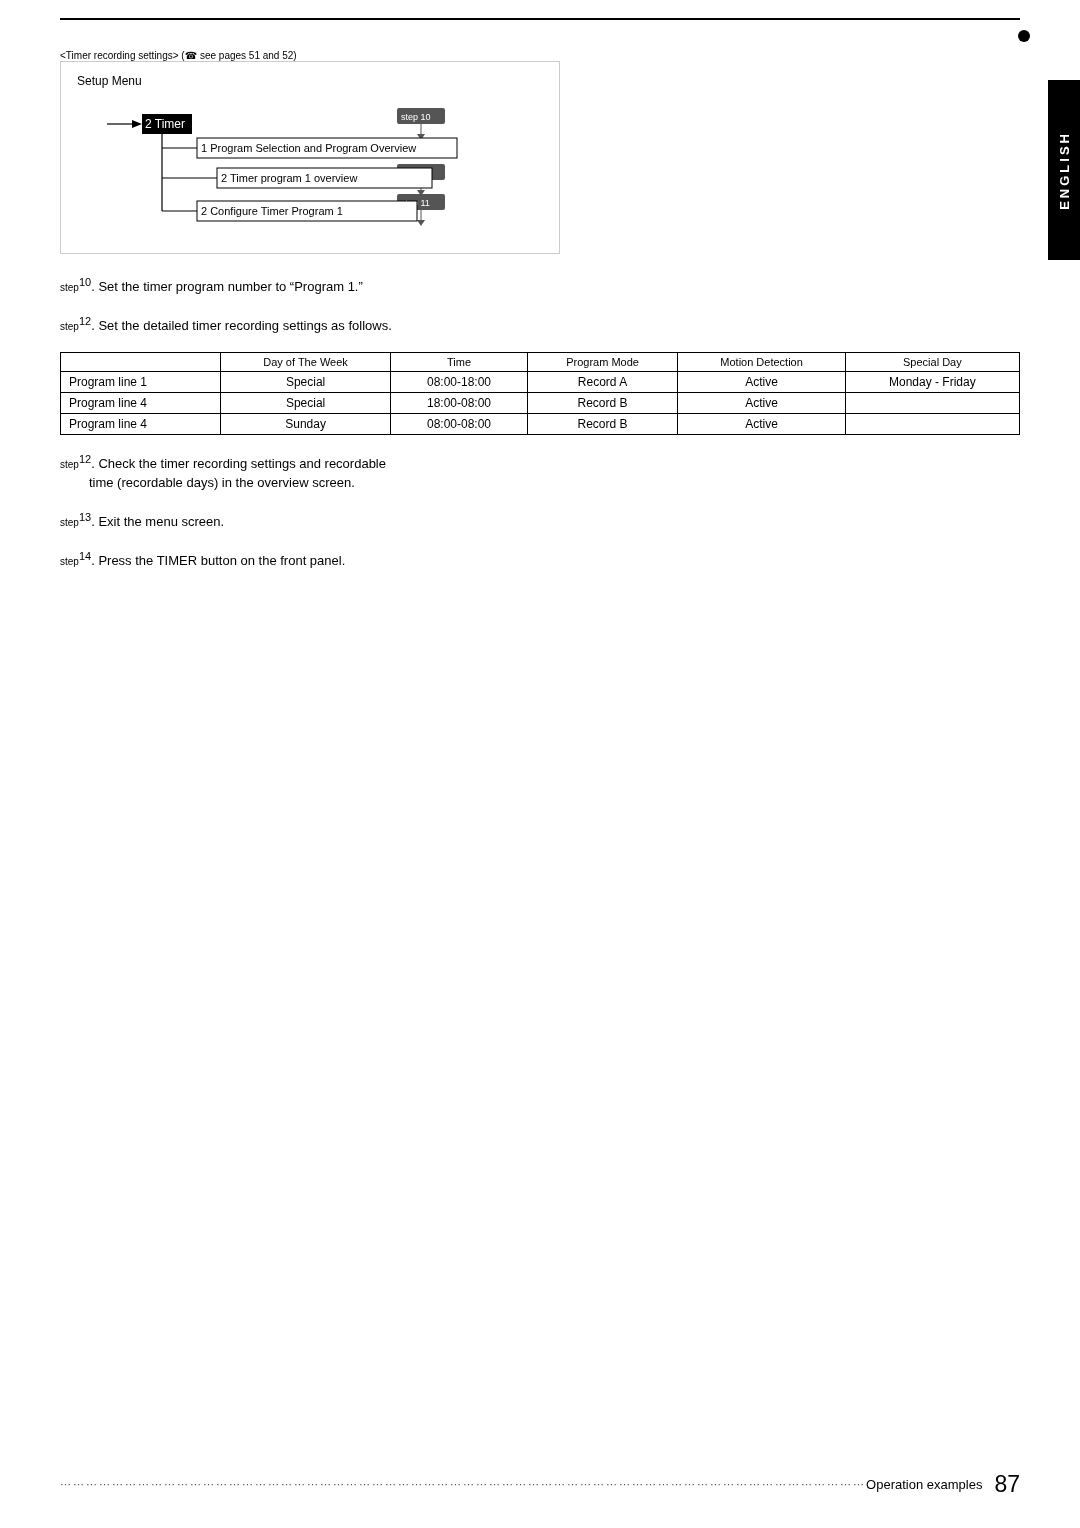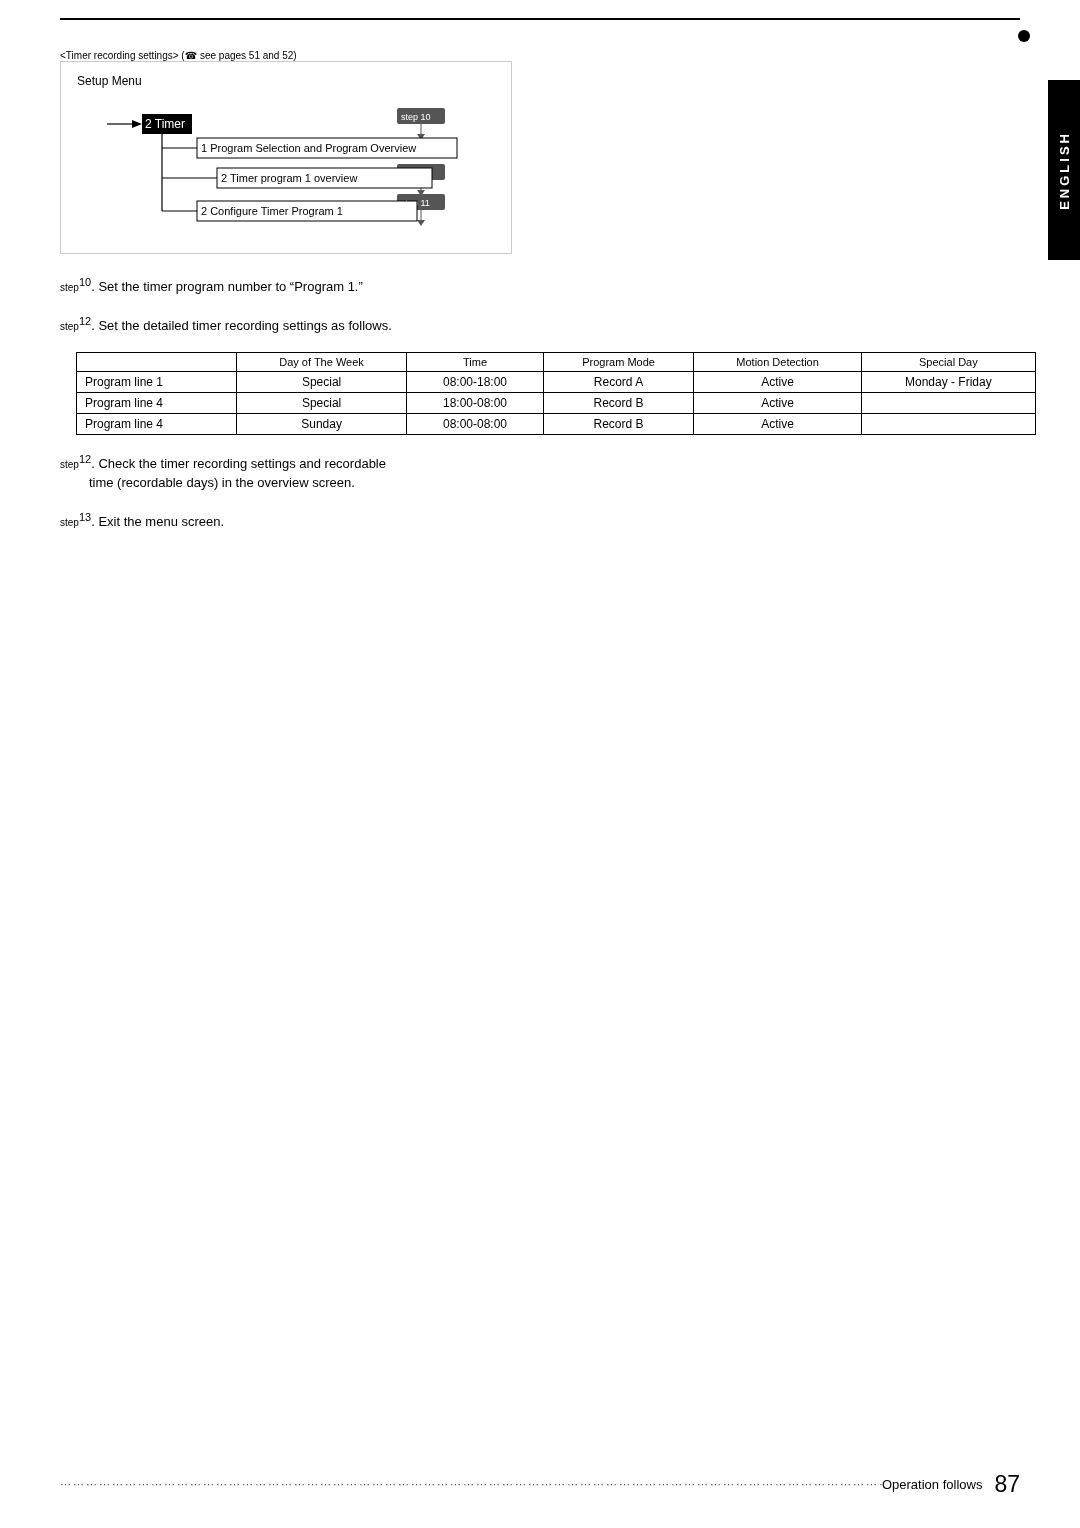--- a/index.html
+++ b/index.html
@@ -70,21 +70,21 @@
     .header-text {
       font-size: 10px;
       margin-top: 10px;
     }
 
     
     .menu-diagram {
       border: 1px solid #ccc;
       padding: 12px 16px;
       margin-bottom: 20px;
-      width: 452px;
+      width: 500px;
       position: relative;
     }
 
     .menu-label {
       font-size: 12px;
       margin-bottom: 8px;
     }
 
     
     .step-instruction {
@@ -93,21 +93,21 @@
       line-height: 1.5;
     }
     .step-keyword {
       font-size: 10px;
     }
 
     
     .data-table {
       border-collapse: collapse;
       width: 100%;
-      margin: 12px 16px;
+      margin: 12px 0;
       font-size: 12px;
       padding-left: 16px;
     }
     .data-table th, .data-table td {
       border: 1px solid #000;
       padding: 3px 8px;
       text-align: center;
     }
     .data-table th {
       font-weight: normal;
@@ -253,20 +253,23 @@
 
   <div class="step-instruction">
     <span class="step-keyword">step</span><span style="font-size:11px; vertical-align:super;">12</span>. Check the timer recording settings and recordable<br>
     &nbsp;&nbsp;&nbsp;&nbsp;&nbsp;&nbsp;&nbsp;&nbsp;time (recordable days) in the overview screen.
   </div>
 
   <div class="step-instruction">
     <span class="step-keyword">step</span><span style="font-size:11px; vertical-align:super;">13</span>. Exit the menu screen.
   </div>
 
+  <div class="step-instruction">
+    <span class="step-keyword">step</span><span style="font-size:11px; vertical-align:super;">14</span>. Press the TIMER button on the front panel.
+  </div>
 
 </div>
 
 <div class="footer">
   <span class="footer-dots">⋯⋯⋯⋯⋯⋯⋯⋯⋯⋯⋯⋯⋯⋯⋯⋯⋯⋯⋯⋯⋯⋯⋯⋯⋯⋯⋯⋯⋯⋯⋯⋯⋯⋯⋯⋯⋯⋯⋯⋯⋯⋯⋯⋯⋯⋯⋯⋯⋯⋯⋯⋯⋯⋯⋯⋯⋯⋯⋯⋯⋯⋯⋯⋯⋯⋯⋯⋯⋯⋯⋯⋯⋯⋯⋯⋯⋯⋯⋯⋯⋯⋯⋯⋯⋯⋯⋯⋯⋯⋯⋯⋯⋯⋯⋯⋯⋯</span>
-  <span>Operation follows</span>
+  <span>Operation examples</span>
   <span class="footer-page">87</span>
 </div>
 
 </body></html>

